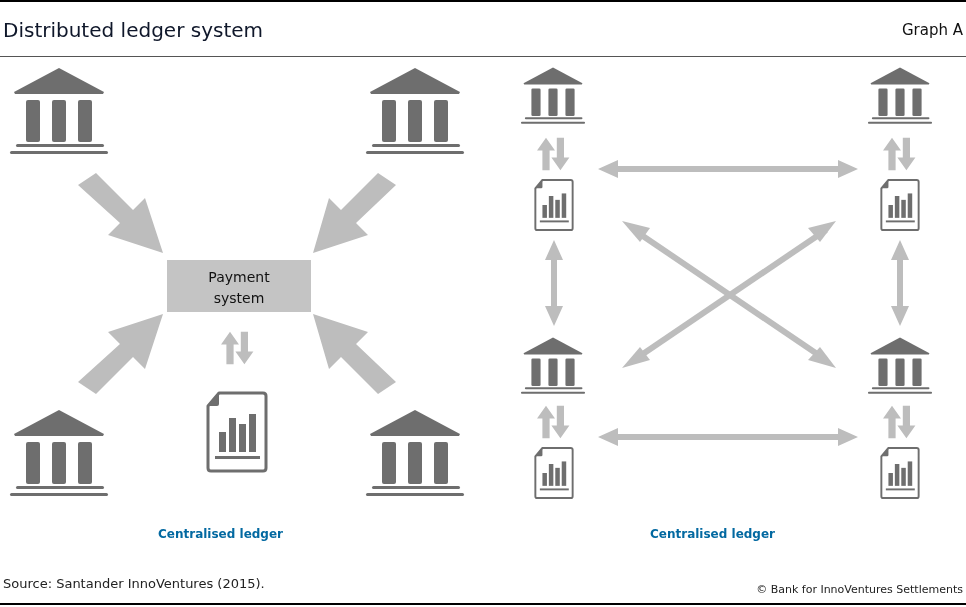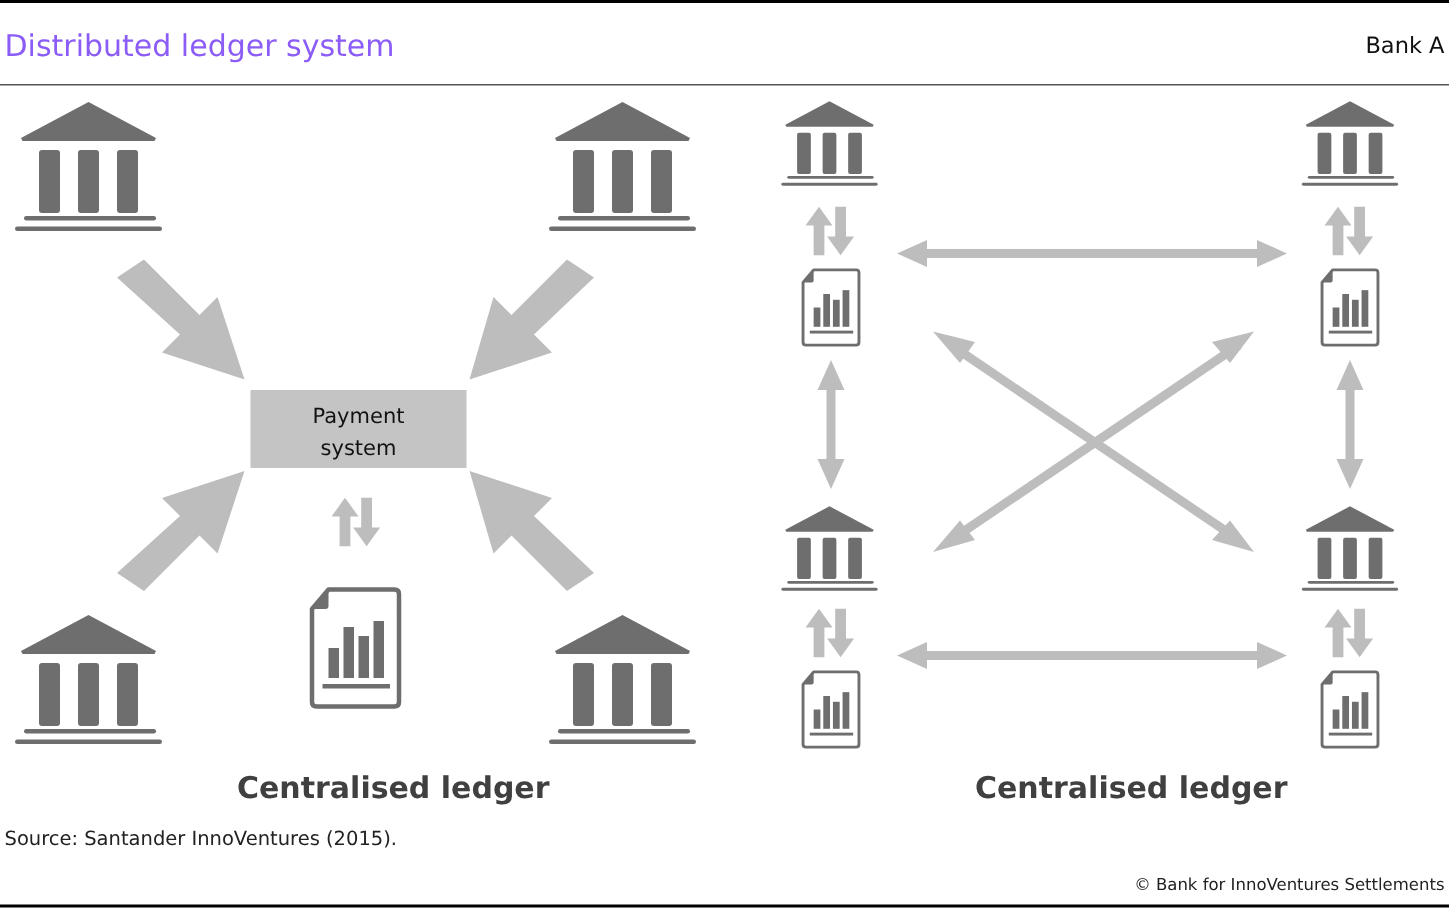--- a/index.html
+++ b/index.html
@@ -1,36 +1,36 @@
 <!DOCTYPE html>
 <html><head>
 <meta charset="utf-8">
 <style>
   html, body { margin: 0; padding: 0; background: #ffffff; }
   body { width: 966px; height: 607px; position: relative; overflow: hidden;
          font-family: "DejaVu Sans", "Liberation Sans", sans-serif; color: #000; }
   .rule-top { position: absolute; left: 0; top: 0; width: 966px; height: 2px; background: #000; }
   .rule-mid { position: absolute; left: 0; top: 56px; width: 966px; height: 1px; background: #555; }
   .rule-bot { position: absolute; left: 0; top: 603px; width: 966px; height: 2px; background: #000; }
-  .title { position: absolute; left: 3px; top: 18px; font-size: 20px; font-weight: normal; color: #8b5cf6; }
+  .title { position: absolute; left: 3px; top: 18px; font-size: 20px; font-weight: normal; color: #0f172a; }
   .graph-label { position: absolute; right: 3px; top: 21px; font-size: 15px; color: #111; }
   svg.diagram { position: absolute; left: 0; top: 57px; }
-  .caption { position: absolute; top: 513px; font-size: 20px; font-weight: bold; color: #404040; }
+  .caption { position: absolute; top: 527px; font-size: 12px; font-weight: bold; color: #0369a1; }
   .cap-left { left: 158px; }
   .cap-right { left: 650px; }
-  .source { position: absolute; left: 3px; top: 552px; font-size: 13px; color: #222; }
+  .source { position: absolute; left: 3px; top: 576px; font-size: 13px; color: #222; }
   .copyright { position: absolute; right: 3px; top: 583px; font-size: 11px; color: #222; }
   .payment-label { font-family: "DejaVu Sans", "Liberation Sans", sans-serif; font-size: 14px; fill: #111; }
 </style>
 </head>
 <body>
 
 <div class="rule-top"></div>
 <div class="title">Distributed ledger system</div>
-<div class="graph-label">Bank A</div>
+<div class="graph-label">Graph A</div>
 <div class="rule-mid"></div>
 
 <svg class="diagram" width="966" height="450" viewBox="0 57 966 450">
   <defs>
 
     <symbol id="bank-lg" viewBox="0 0 110 92">
       <polygon points="55,4 100,28 99,30 11,30 10,28" fill="#6e6e6e"></polygon>
       <rect x="22" y="36" width="14" height="42" rx="2" fill="#6e6e6e"></rect>
       <rect x="48" y="36" width="14" height="42" rx="2" fill="#6e6e6e"></rect>
       <rect x="74" y="36" width="14" height="42" rx="2" fill="#6e6e6e"></rect>

